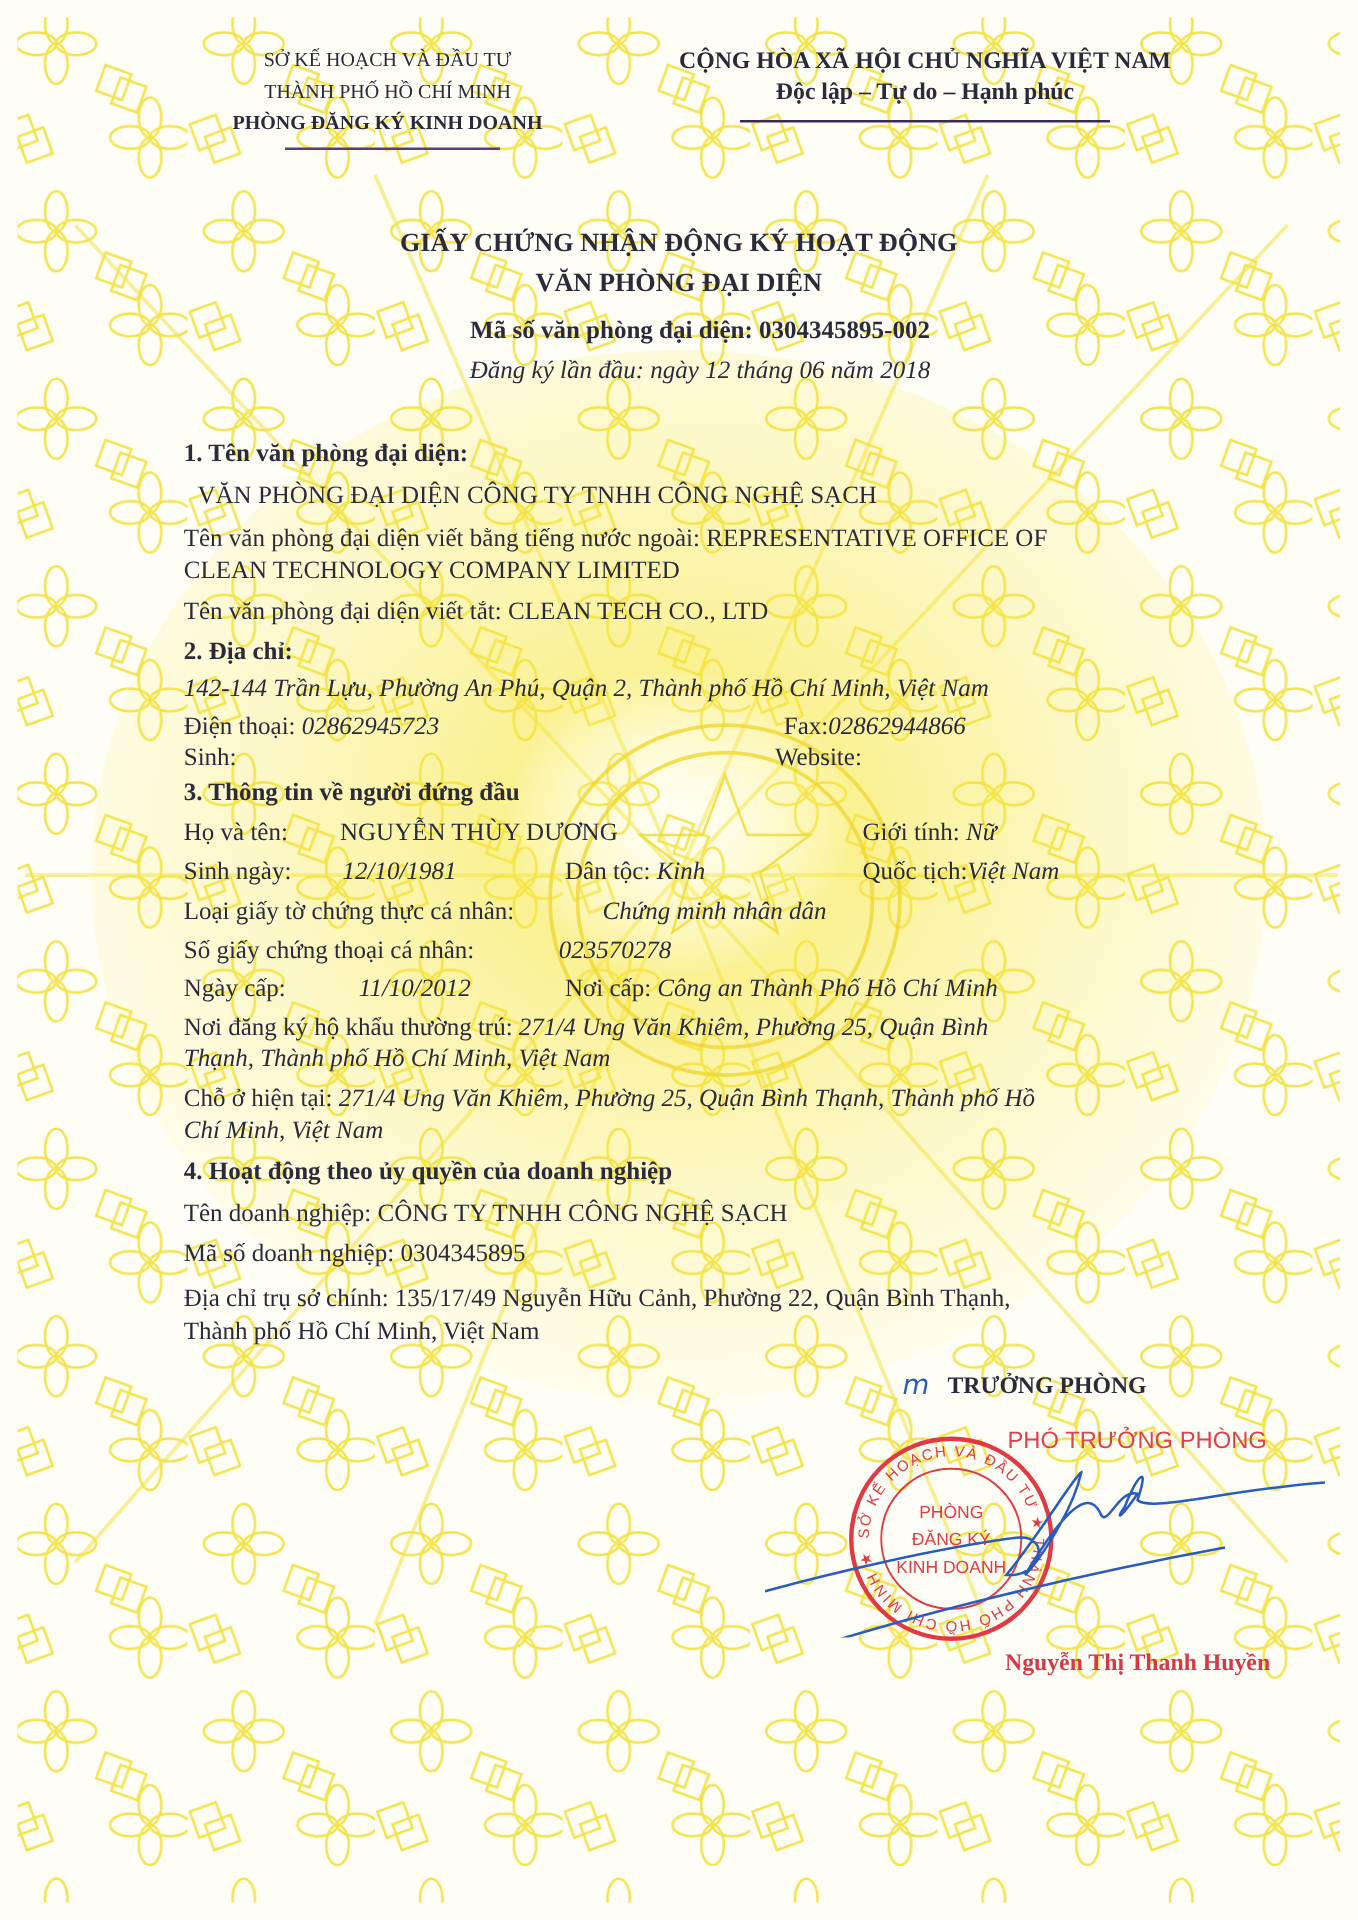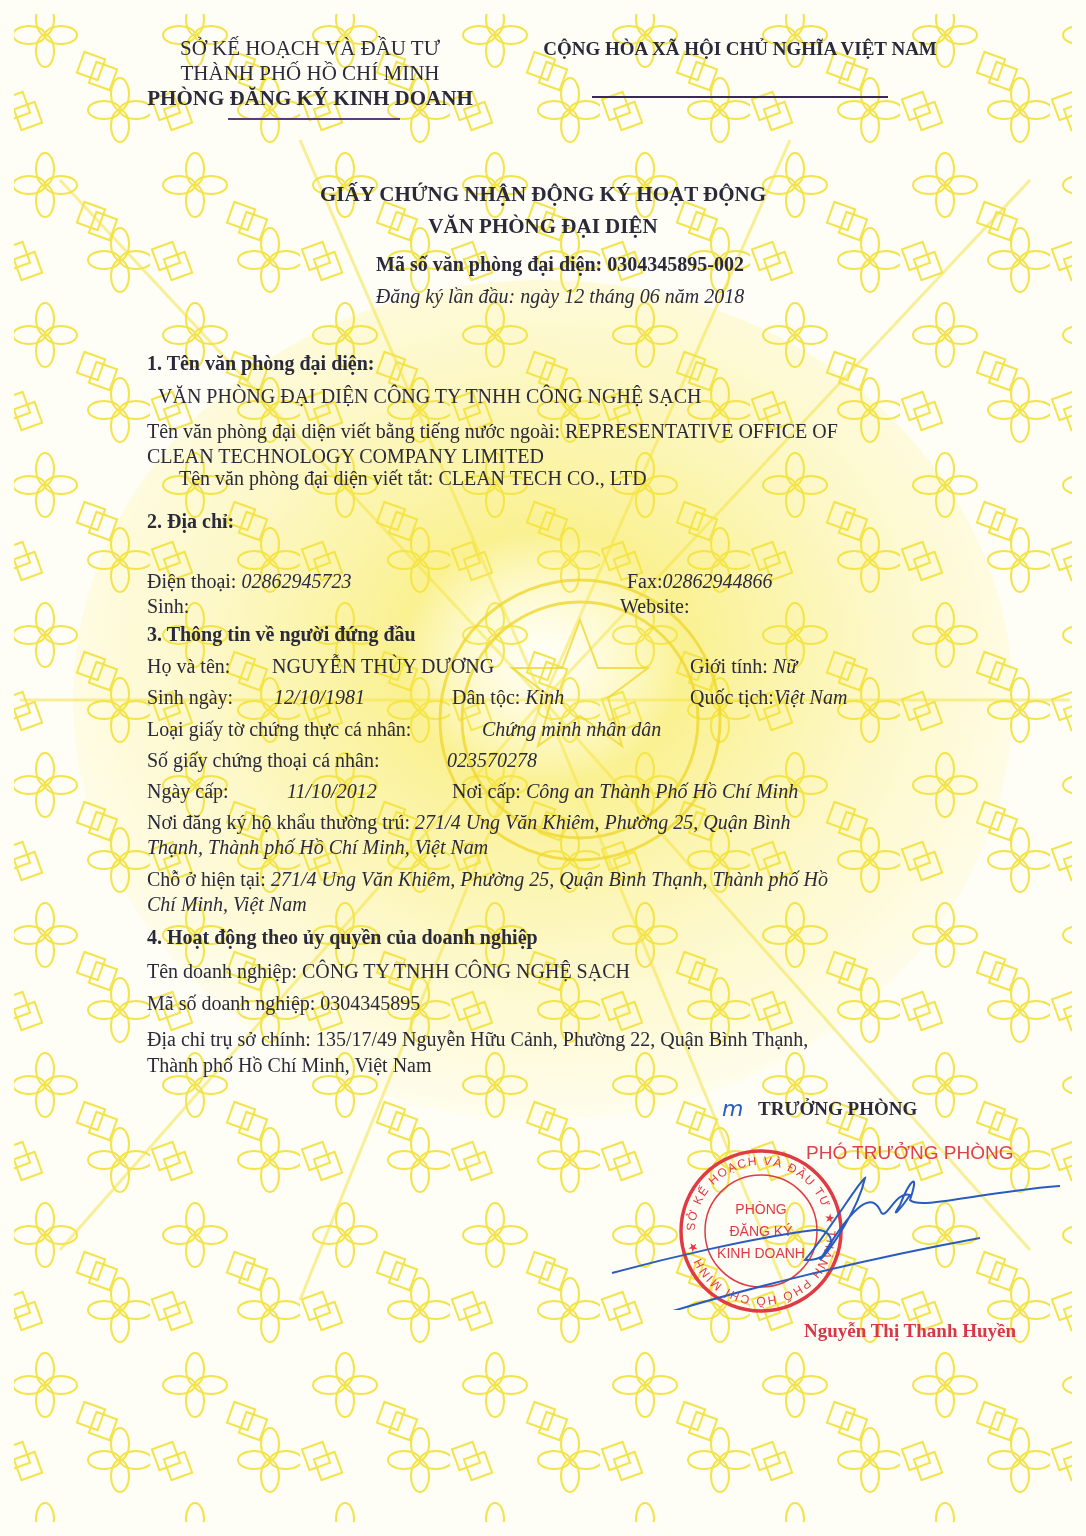--- a/index.html
+++ b/index.html
@@ -5,21 +5,21 @@
     html, body { margin: 0; padding: 0; }
     body {
       width: 1086px; height: 1536px; position: relative; overflow: hidden;
       background: #fffef4;
       font-family: "Liberation Serif", "DejaVu Serif", serif;
       color: #2a2a3a;
     }
     .bg { position: absolute; inset: 0; z-index: 0; }
     .page { position: absolute; inset: 0; z-index: 1; }
     .abs { position: absolute; white-space: nowrap; }
-    .hdr-left { left: 140px; top: 36px; width: 340px; text-align: center; font-size: 21px; line-height: 25px; }
+    .hdr-left { left: 140px; top: 36px; width: 340px; text-align: center; font-size: 16px; line-height: 25px; }
     .hdr-left .b { font-weight: bold; }
     .hdr-right { left: 520px; top: 36px; width: 440px; text-align: center; font-size: 19px; line-height: 25px; font-weight: bold; }
     .uline-left { position: absolute; left: 228px; top: 118px; width: 172px; height: 2px; background: #5a3c7a; }
     .uline-right { position: absolute; left: 592px; top: 96px; width: 296px; height: 2px; background: #3a2a5a; }
     .title { left: 0; width: 1086px; text-align: center; font-weight: bold; font-size: 21px; }
     .sub-code { left: 0; width: 1120px; text-align: center; font-weight: bold; font-size: 20px; }
     .reg-date { left: 0; width: 1120px; text-align: center; font-style: italic; font-size: 20px; }
     .line { font-size: 20px; left: 147px; }
     .sec { font-weight: bold; font-size: 20px; left: 147px; }
     .it { font-style: italic; }
@@ -88,41 +88,43 @@
 
   <div class="abs hdr-left">
     <div>SỞ KẾ HOẠCH VÀ ĐẦU TƯ</div>
     <div>THÀNH PHỐ HỒ CHÍ MINH</div>
     <div class="b">PHÒNG ĐĂNG KÝ KINH DOANH</div>
   </div>
   <div class="uline-left"></div>
 
   <div class="abs hdr-right">
     <div>CỘNG HÒA XÃ HỘI CHỦ NGHĨA VIỆT NAM</div>
+    <div>Độc lập – Tự do – Hạnh phúc</div>
   </div>
   <div class="uline-right"></div>
 
   <div class="abs title" style="top:182px;">GIẤY CHỨNG NHẬN ĐỘNG KÝ HOẠT ĐỘNG</div>
   <div class="abs title" style="top:214px;">VĂN PHÒNG ĐẠI DIỆN</div>
   <div class="abs sub-code" style="top:253px;">Mã số văn phòng đại diện: 0304345895-002</div>
   <div class="abs reg-date" style="top:285px;">Đăng ký lần đầu: ngày 12 tháng 06 năm 2018</div>
 
   <div class="abs sec" style="top:352px;">1. Tên văn phòng đại diện:</div>
   <div class="abs line" style="top:385px;margin-left:11px;">VĂN PHÒNG ĐẠI DIỆN CÔNG TY TNHH CÔNG NGHỆ SẠCH</div>
   <div class="abs line" style="top:420px;">
     <span>Tên văn phòng đại diện viết bằng tiếng nước ngoài:</span>
     <span>REPRESENTATIVE OFFICE OF</span>
   </div>
   <div class="abs line" style="top:445px;">CLEAN TECHNOLOGY COMPANY LIMITED</div>
-  <div class="abs line" style="top:467px;margin-left:32px;">
+  <div class="abs line" style="top:478px;">
     <span>Tên văn phòng đại diện viết tắt:</span>
     <span>CLEAN TECH CO., LTD</span>
   </div>
 
   <div class="abs sec" style="top:510px;">2. Địa chỉ:</div>
+  <div class="abs line it" style="top:540px;">142-144 Trần Lựu, Phường An Phú, Quận 2, Thành phố Hồ Chí Minh, Việt Nam</div>
   <div class="abs line" style="top:570px;">
     <span>Điện thoại:</span>
     <span class="it">02862945723</span>
   </div>
   <div class="abs line" style="top:570px; left:627px;">
     <span>Fax:</span><span class="it">02862944866</span>
   </div>
   <div class="abs line" style="top:595px;">Sinh:</div>
   <div class="abs line" style="top:595px; left:585px;padding-left:35px;">Website:</div>
 

